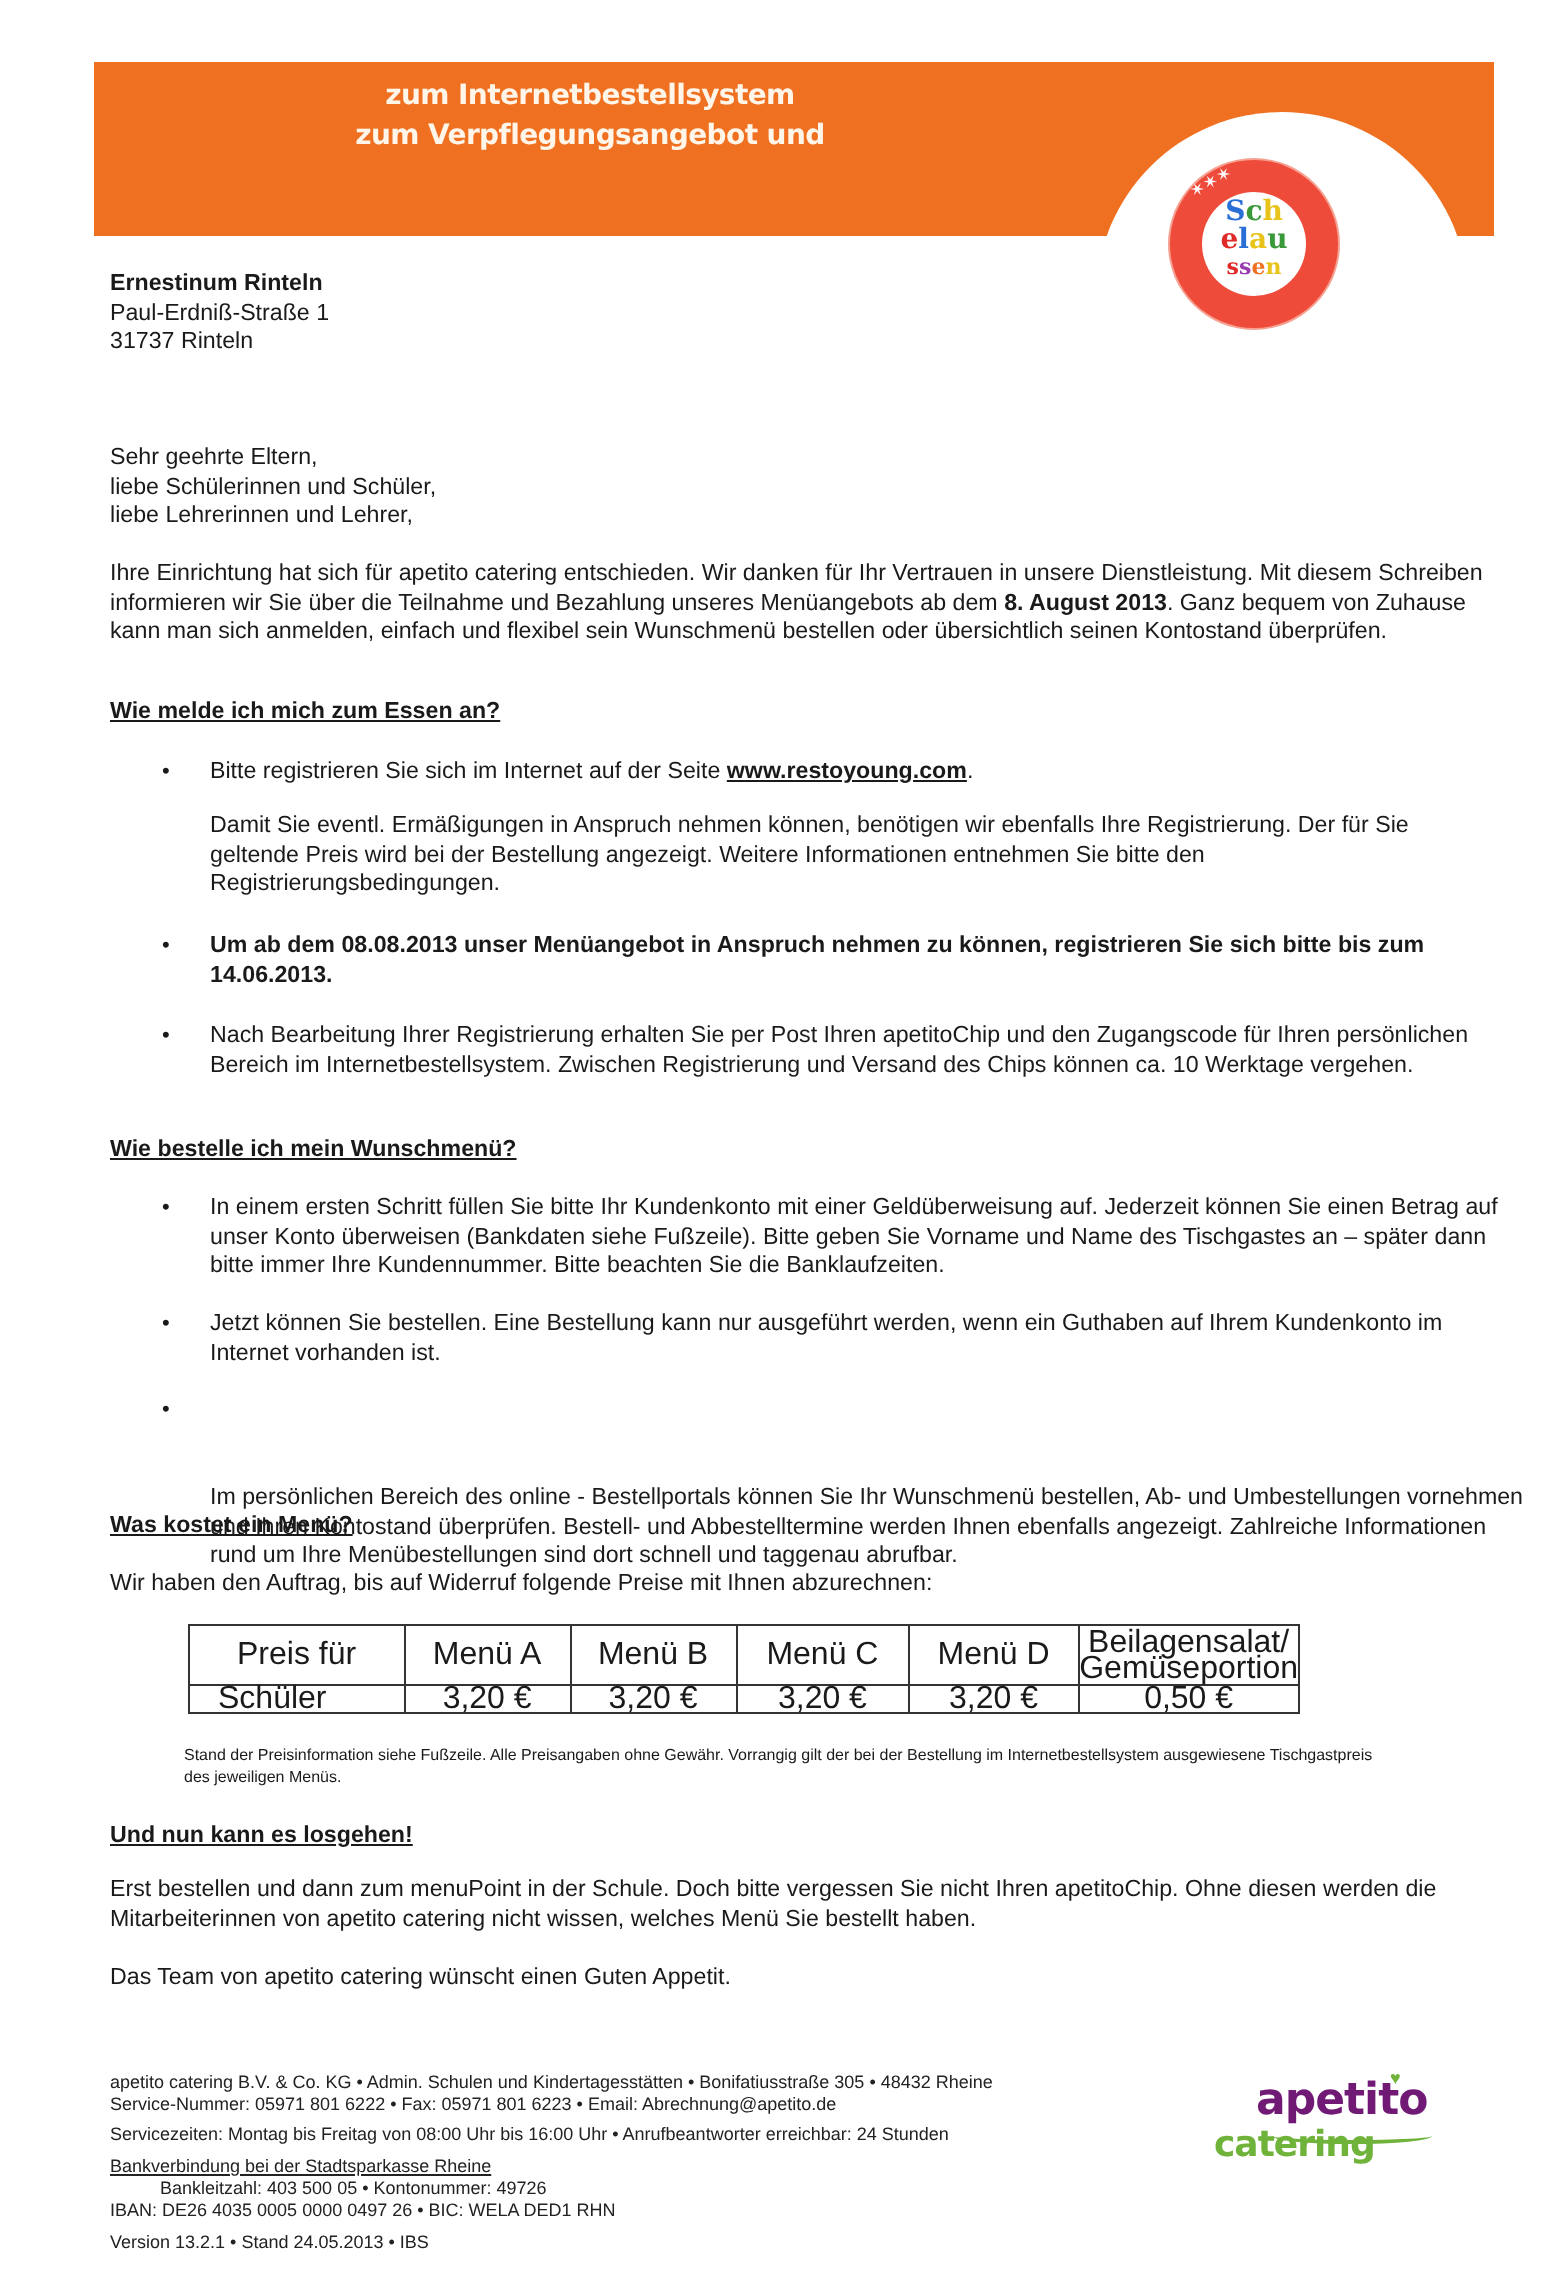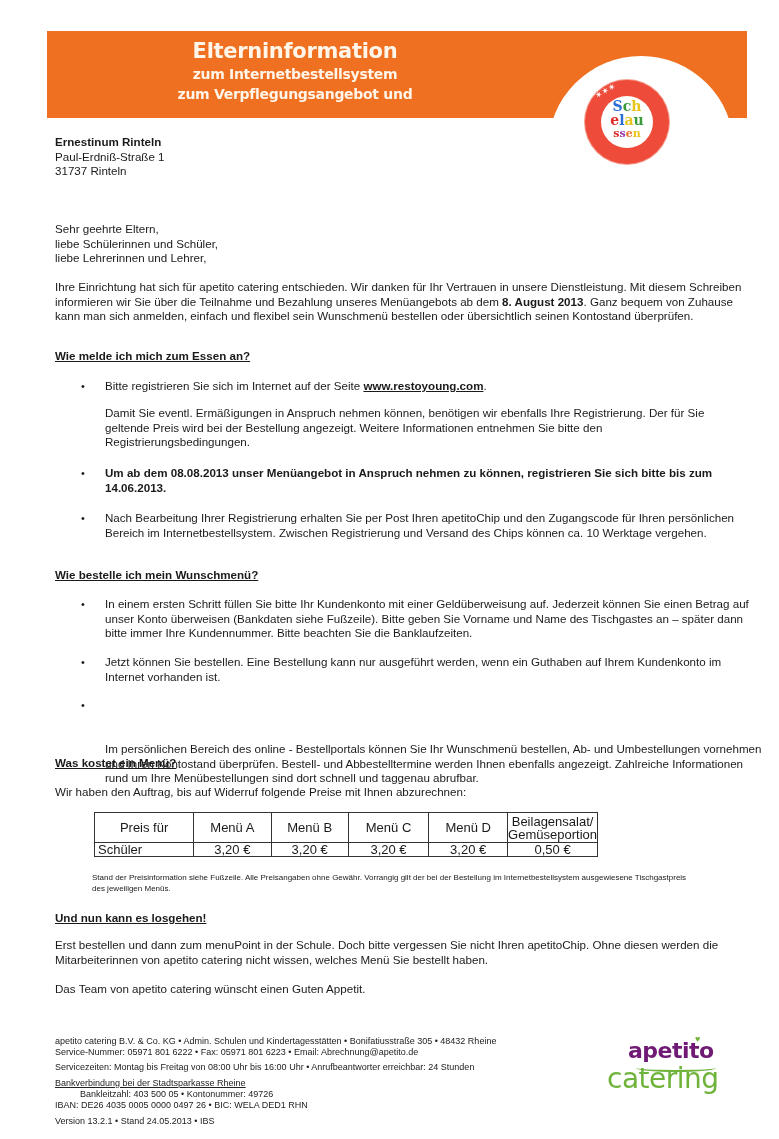--- a/index.html
+++ b/index.html
@@ -46,46 +46,45 @@
   .addr .name { font-weight: bold; }
   .greet { left: 55px; top: 222px; }
   .intro { left: 55px; top: 280px; width: 690px; }
   .h { left: 55px; font-weight: bold; text-decoration: underline; font-size: 11.6px; }
   .bullet { left: 81px; font-size: 11px; }
   .btxt { left: 105px; width: 650px; }
   .link { font-weight: bold; text-decoration: underline; color: #1a1a1a; }
 
   
   table.prices {
-    position: absolute; left: 94px; top: 812px; width: 504px;
-    border-collapse: collapse; font-size: 13px;
+    position: absolute; left: 94px; top: 812px; width: 556px;
+    border-collapse: collapse; font-size: 16px;
   }
   table.prices td, table.prices th {
     border: 1px solid #333; padding: 0; font-weight: normal; text-align: center;
   }
   table.prices th { height: 29px; line-height: 13px; }
   table.prices td { height: 13px; line-height: 13px; }
-  table.prices td.rl { text-align: left; padding-left: 3px; }
+  table.prices td.rl { text-align: left; padding-left: 14px; }
   .tnote { left: 92px; top: 872px; width: 600px; font-size: 8px; line-height: 11px; }
 
   
   .foot { left: 55px; font-size: 9px; line-height: 11px; color: #222; }
   .foot u { text-decoration: underline; }
   .ap1 { left: 628px; top: 1038px; color: #701a75; font-family: "DejaVu Sans", sans-serif; font-weight: bold; font-size: 22px; letter-spacing: -0.5px; }
-  .ap2 { left: 607px; top: 1062px; color: #6fb33a; font-family: "DejaVu Sans", sans-serif; font-weight: normal; font-size: 28px; letter-spacing: -0.5px; }
+  .ap2 { left: 607px; top: 1062px; color: #6fb33a; font-family: "DejaVu Sans", sans-serif; font-weight: bold; font-size: 18px; letter-spacing: -0.5px; }
   .heart { left: 695px; top: 1034px; color: #6fb33a; font-size: 9px; }
   .swoosh { left: 636px; top: 1064px; width: 80px; height: 6px; border-bottom: 2px solid #6fb33a; border-radius: 0 0 50% 50%; }
 </style>
 </head>
 <body>
 
 <div class="abs band"></div>
 <div class="abs arch"></div>
 <div class="abs band-title">
-  <div class="t1">Elterninformation</div>
   <div class="t2">zum Internetbestellsystem</div>
   <div class="t2">zum Verpflegungsangebot und</div>
 </div>
 
 <div class="abs logo-ring"></div>
 <div class="abs splash">✶✶✶</div>
 <div class="abs logo-inner"></div>
 <div class="abs logo-letters">
   <div>
     <span style="color:#2a6fd6">S</span><span style="color:#3a9a3a">c</span><span style="color:#e8c31a">h</span>

